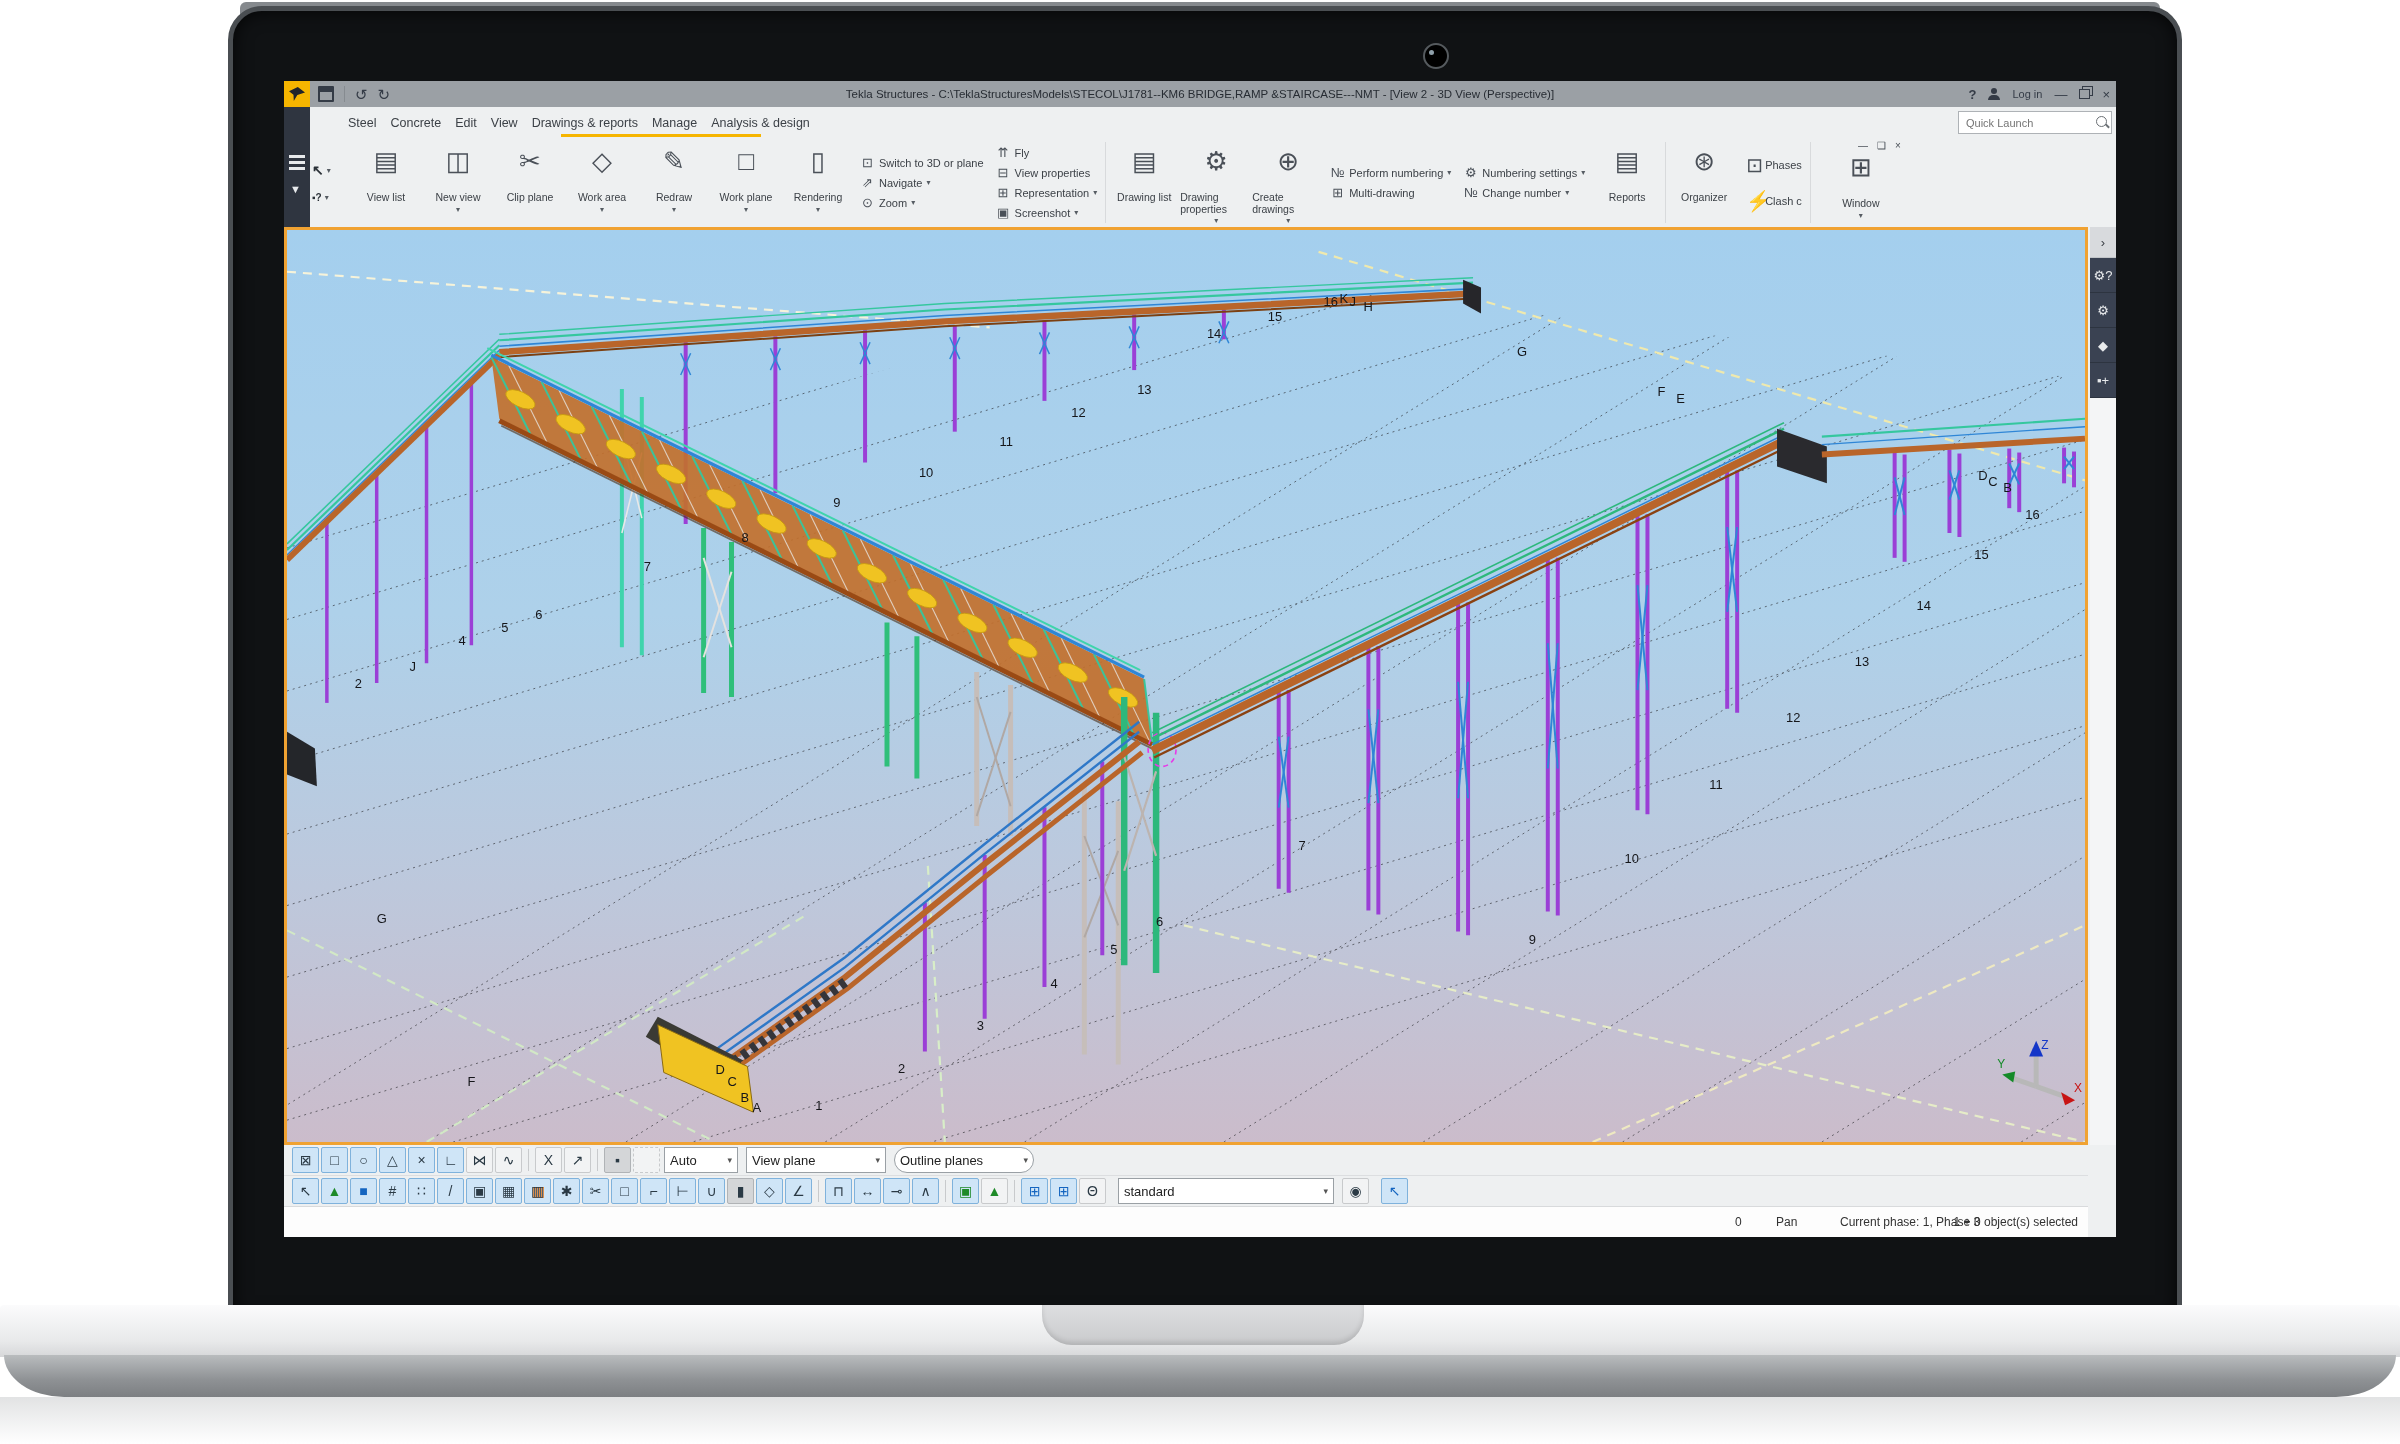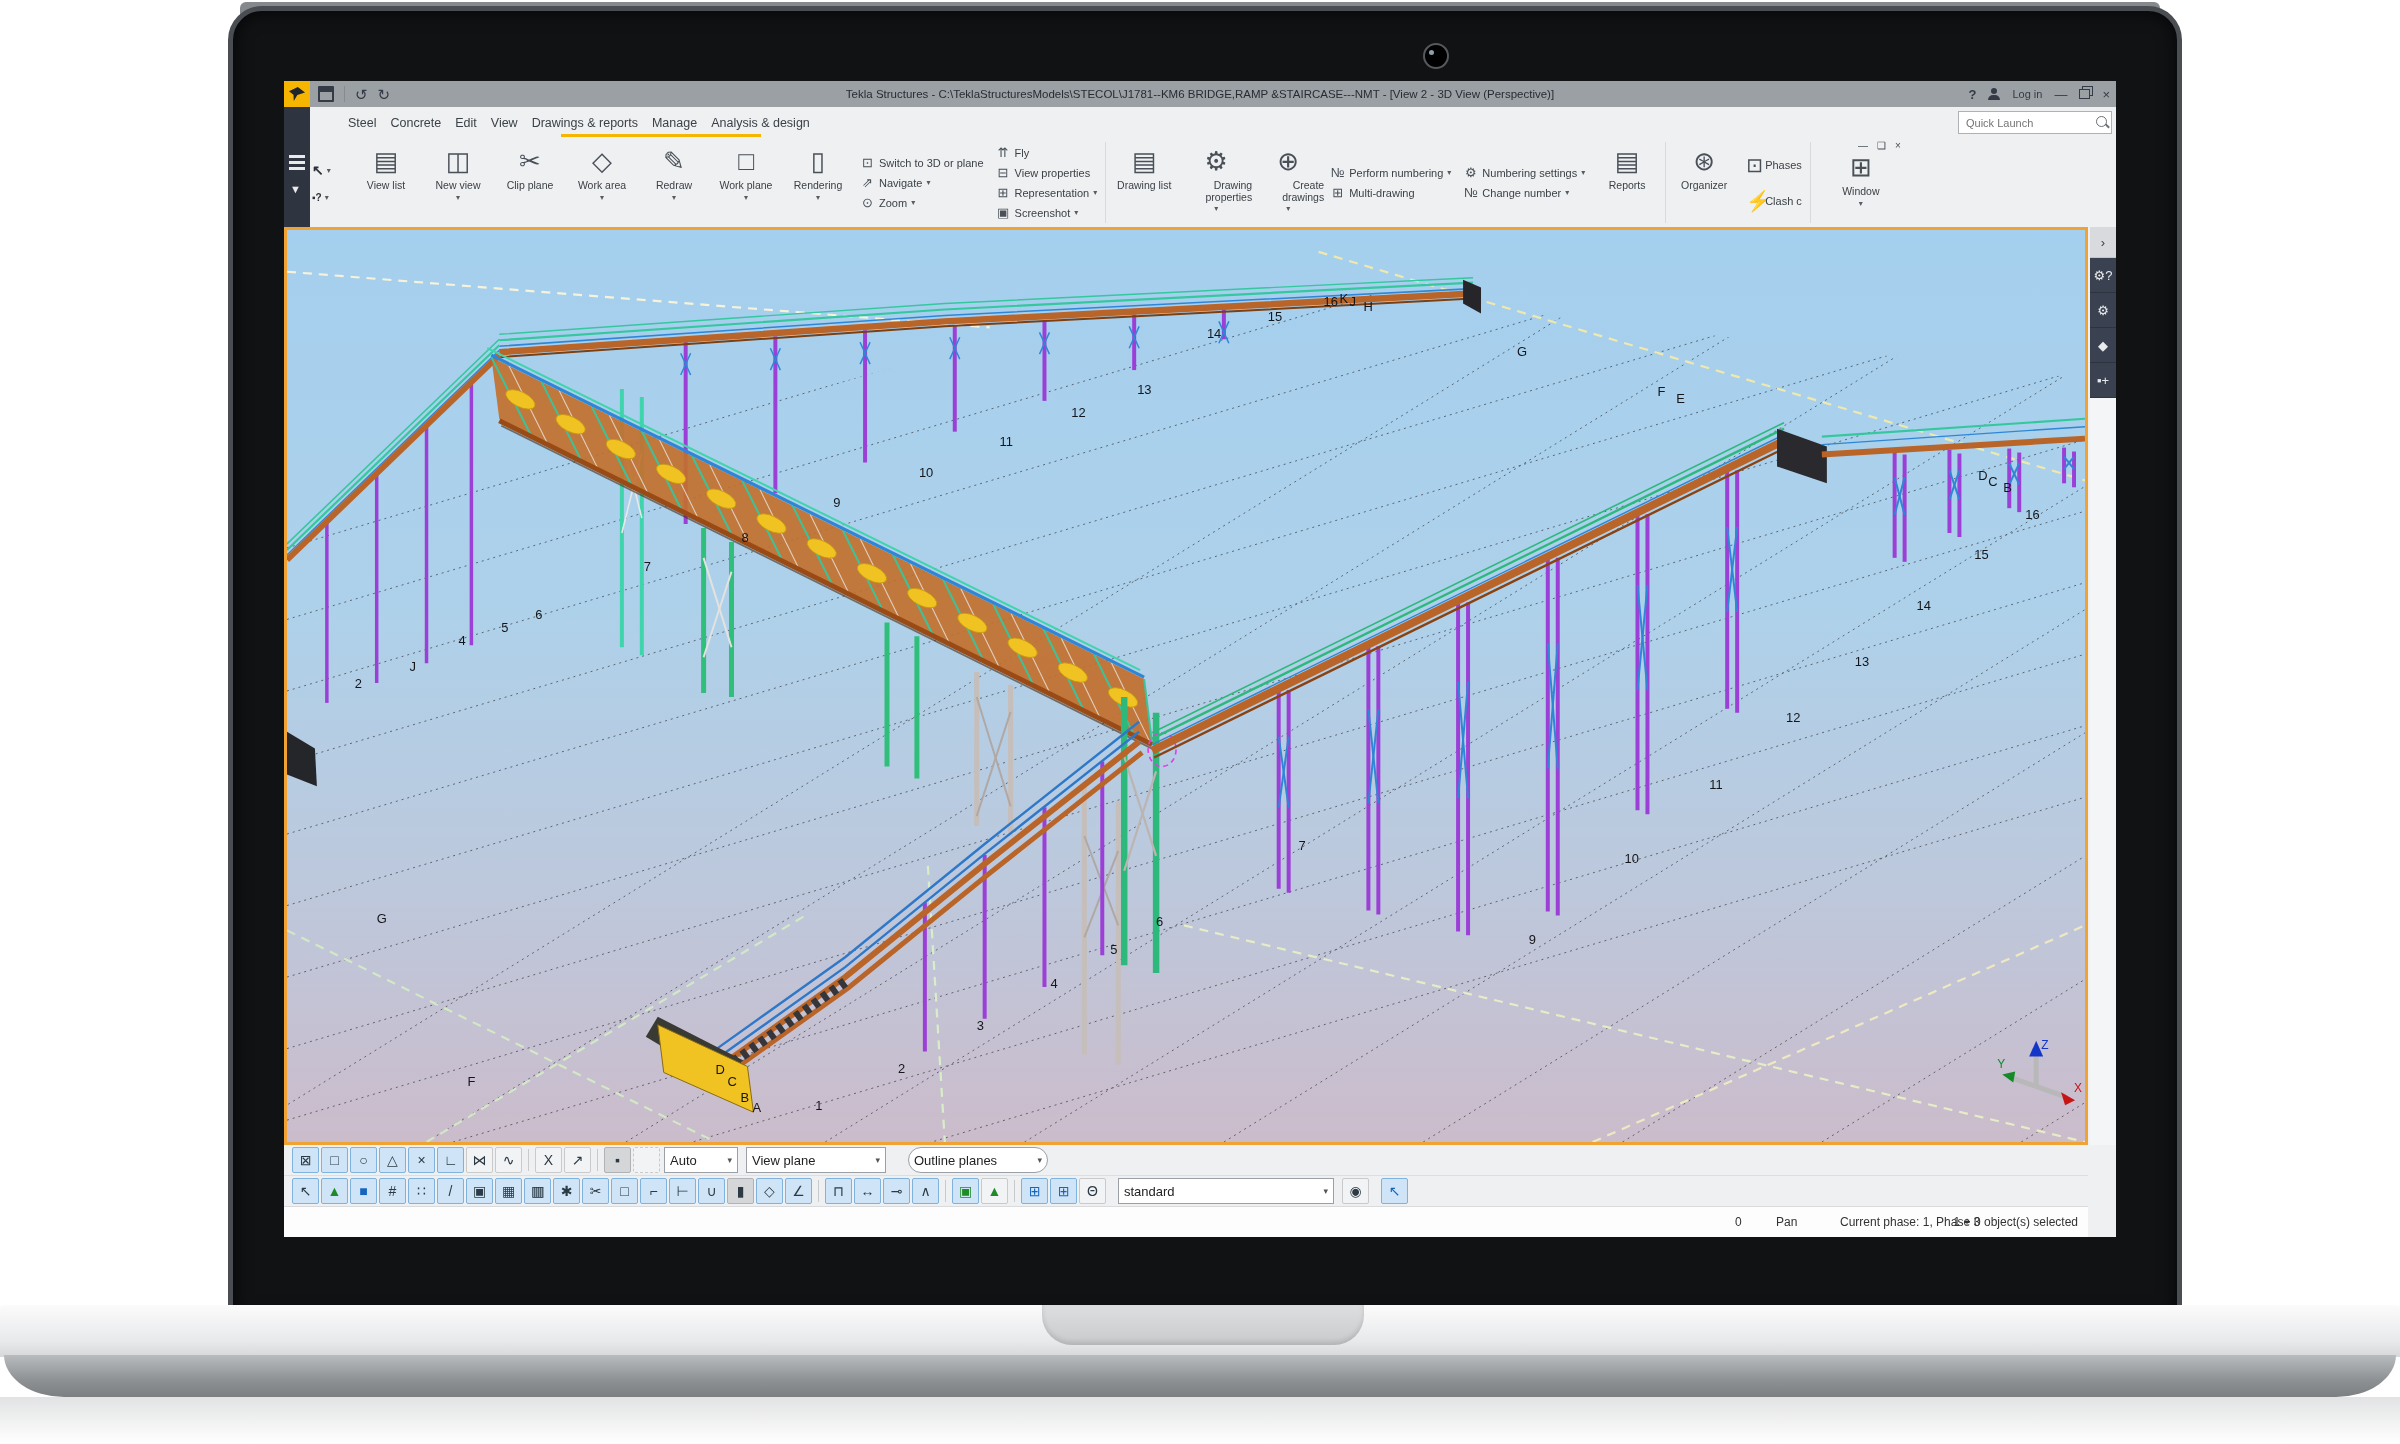--- a/index.html
+++ b/index.html
@@ -54,21 +54,21 @@
   .hamburger i{display:block;height:3px;background:#e8eaec;margin:3px 0;}
   .rail-caret{position:absolute;left:6px;top:76px;color:#e8eaec;font-size:11px;cursor:pointer;}
   .ptr-col{width:38px;margin-left:28px;display:flex;flex-direction:column;justify-content:center;gap:14px;flex:none;}
   .ptr-row{display:flex;align-items:center;gap:3px;cursor:pointer;}
   .ptr-glyph{font-size:14px;font-weight:bold;color:#2b3138;}
   .inq-glyph{font-size:10px;font-weight:bold;color:#2b3138;}
   .mini-caret{font-size:8px;color:#565c63;}
   .rgroup{display:flex;align-items:stretch;flex:none;}
   .rbtn{width:72px;display:flex;flex-direction:column;align-items:center;justify-content:flex-start;padding-top:8px;cursor:pointer;flex:none;}
   .rbtn .ric{font-size:26px;line-height:30px;color:#4a5058;}
-  .rbtn .rlabel{font-size:10.5px;line-height:1.1;text-align:right;margin-top:4px;color:#3c4147;}
+  .rbtn .rlabel{font-size:10.5px;line-height:1.1;text-align:left;margin-top:16px;color:#3c4147;}
   .rbtn .rcaret{font-size:8px;color:#565c63;margin-top:1px;}
   .rsmallcol{display:flex;flex-direction:column;justify-content:center;gap:2px;flex:none;padding:0 6px;}
   .rsmall{display:flex;align-items:center;gap:4px;height:18px;cursor:pointer;white-space:nowrap;}
   .rsmall .sic{font-size:13px;color:#4a5058;width:15px;text-align:center;}
   .rsmall .slabel{font-size:11px;color:#3c4147;}
   .rsmall .scaret{font-size:8px;color:#565c63;}
   .rsep{width:1px;background:#d8dadc;margin:4px 2px;flex:none;}
   .wingroup{position:relative;width:96px;flex:none;}
   .win-minis{position:absolute;right:8px;top:2px;display:flex;gap:9px;color:#4a5058;font-size:10px;}
   .win-minis span{cursor:pointer;}
@@ -635,21 +635,21 @@
           <div class="tbtn grayed">▪</div>
           <div class="tbtn  dashed"></div>
           <div class="select" style="width: 62px; margin-left: 2px;">
             <span>Auto</span>
             <span class="scar">▾</span>
           </div>
           <div class="select" style="width: 128px; margin-left: 6px; justify-content: space-between;">
             <span>View plane</span>
             <span class="scar">▾</span>
           </div>
-          <div class="select" style="width: 128px; margin-left: 20px; border-radius: 13px;">
+          <div class="select" style="width: 128px; margin-left: 6px; border-radius: 13px;">
             <span>Outline planes</span>
             <span class="scar">▾</span>
           </div>
         </div>
       <div class="toolbar row2" id="selbar">
           <div class="tbtn on">↖</div>
           <div class="tbtn on green">▲</div>
           <div class="tbtn on blue">■</div>
           <div class="tbtn on">#</div>
           <div class="tbtn on">∷</div>

